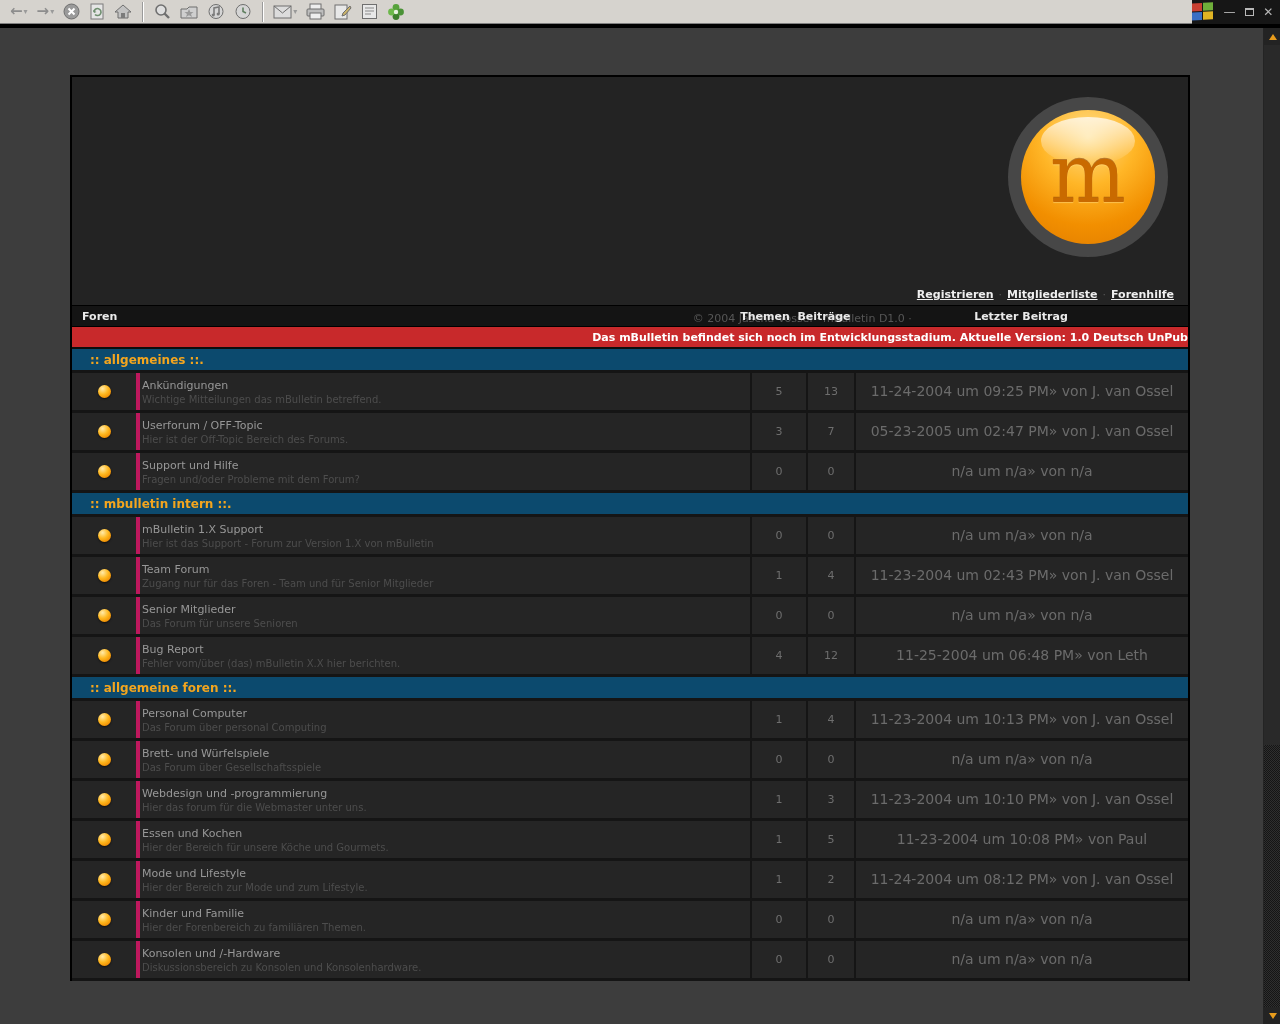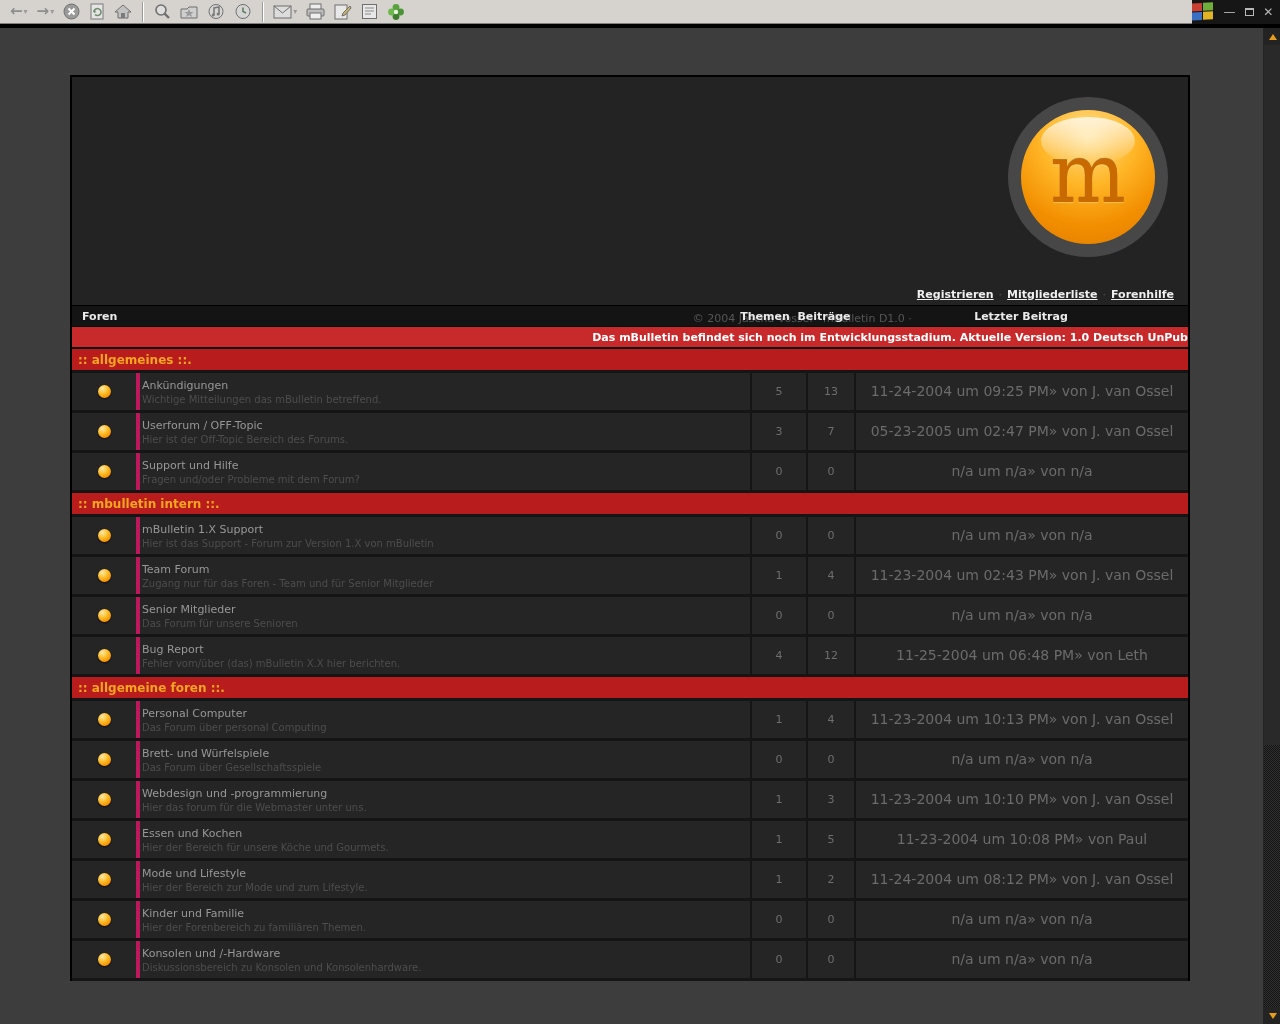--- a/index.html
+++ b/index.html
@@ -61,22 +61,22 @@
   .copy-muted { color:#565656; margin-right:5px;margin-top:48px; }
   .nav-link { color:#efefef; font-weight:bold; cursor:pointer;text-decoration:underline; }
   .nav-dot { color:#565656; margin:0 5px; }
 
   .col-header { height:22px; background:#141414; border-top:1px solid #000; border-bottom:1px solid #000;
                 display:flex; align-items:center; font-size:11px; font-weight:bold; color:#eaeaea; }
   .notice { height:22px; background:#c8292b; border-bottom:2px solid #0d0d0d;
             display:flex; align-items:center; justify-content:flex-end;
             color:#fff; font-size:11px; font-weight:bold; }
 
-  .section-header { height:24px; background:#b91c1c; border-bottom:3px solid #151515;
-                    display:flex; align-items:center; padding-left:6px;
+  .section-header { height:24px; background:#0c4a6e; border-bottom:3px solid #151515;
+                    display:flex; align-items:center; padding-left:18px;
                     color:#f3a51e; font-size:12px; font-weight:bold; }
   .row { display:flex; background:#252525; border-bottom:3px solid #151515; height:40px; }
   .c-icon { width:64px; display:flex; align-items:center; justify-content:center; }
   .ball { width:13px; height:13px; border-radius:50%;
           background:radial-gradient(circle at 35% 28%, #ffeaa8 0%, #ffb81f 45%, #ef8a00 80%, #d97800 100%);
           box-shadow:0 1px 2px rgba(0,0,0,.6); }
   .c-main { flex:1; border-left:4px solid #be185d; display:flex; flex-direction:column;
             justify-content:center; padding-left:2px; }
   .f-name { color:#979797; font-size:11px; cursor:pointer; }
   .f-desc { color:#4d4d4d; font-size:10px; margin-top:2px; }

